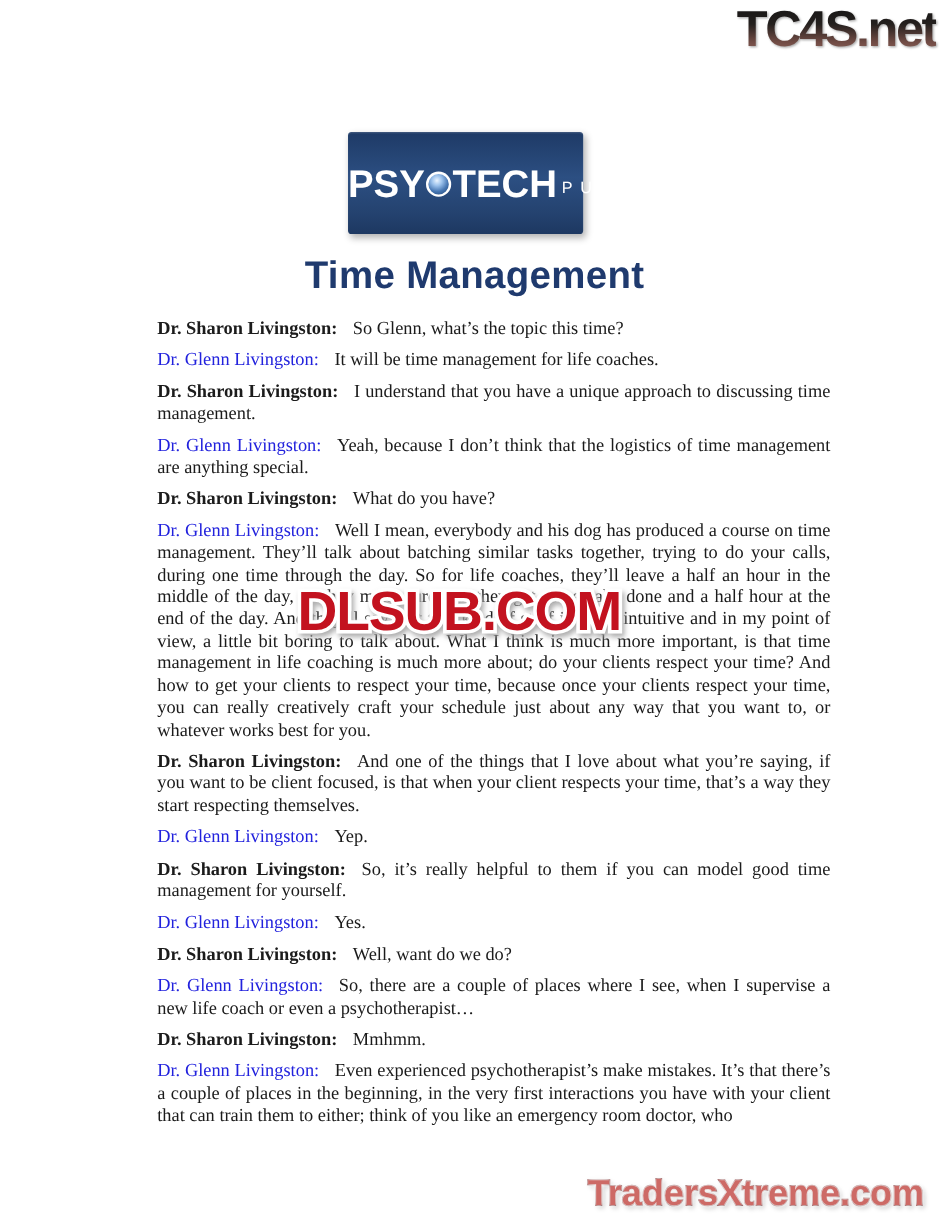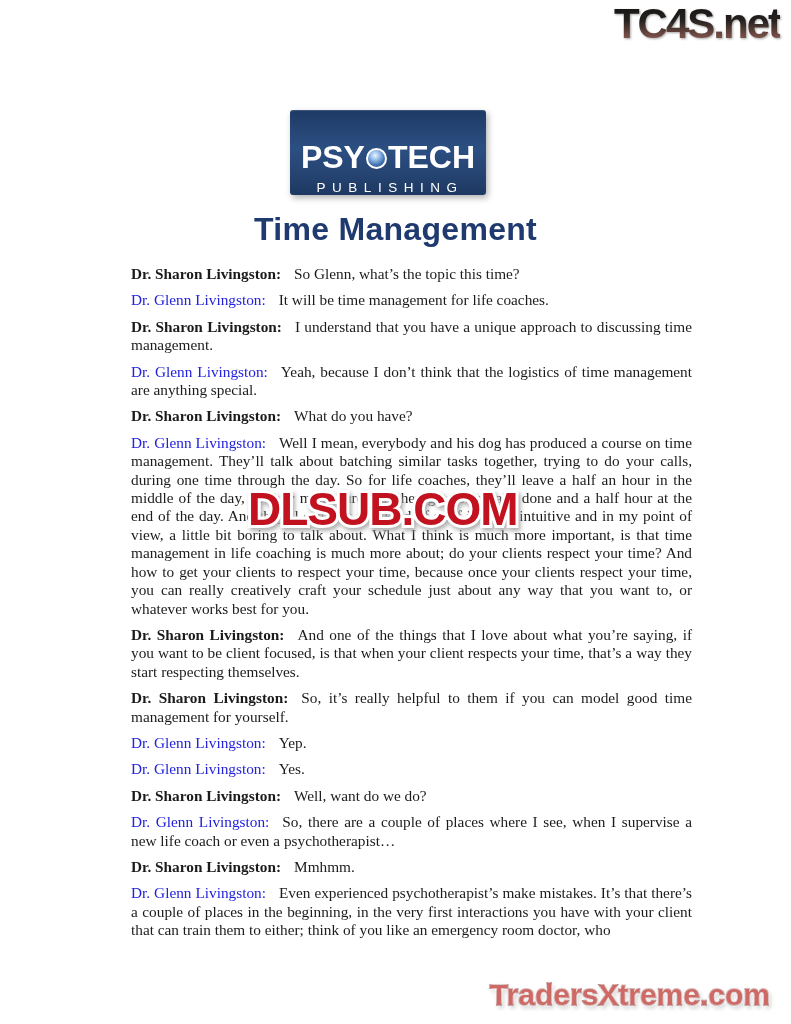--- a/index.html
+++ b/index.html
@@ -20,21 +20,21 @@
     -webkit-background-clip:text; background-clip:text; color:transparent;
     filter:drop-shadow(1px 1px 1px rgba(0,0,0,0.35));
   }
 
   
   .logo-box {
     position:absolute; left:290px; top:110px; width:196px; height:85px;
     background:linear-gradient(180deg,#1e3a66 0%,#2c4f82 45%,#24426f 80%,#1d3861 100%);
     border-radius:3px;
     box-shadow:2px 3px 6px rgba(0,0,0,0.30), inset 0 1px 1px rgba(255,255,255,0.15);
-    display:flex; flex-direction:column; align-items:center; justify-content:flex-end;
+    display:flex; flex-direction:row; align-items:center; justify-content:flex-start;
     color:#ffffff;
   }
   .logo-line1 {
     font-family:"Liberation Sans", sans-serif;
     font-weight:bold; font-size:32px; line-height:1;
     display:flex; align-items:center;
   }
   .orb {
     width:21px; height:21px; box-sizing:border-box;
     border:2px solid #ffffff; border-radius:50%;
@@ -109,22 +109,22 @@
 
   <div class="content" id="transcript-container">
 
   <p class="para"><span class="speaker sharon">Dr. Sharon Livingston:</span><span class="speech">So Glenn, what’s the topic this time?</span></p>
       <p class="para"><span class="speaker glenn">Dr. Glenn Livingston:</span><span class="speech">It will be time management for life coaches.</span></p>
       <p class="para"><span class="speaker sharon">Dr. Sharon Livingston:</span><span class="speech">I understand that you have a unique approach to discussing time management.</span></p>
       <p class="para"><span class="speaker glenn">Dr. Glenn Livingston:</span><span class="speech">Yeah, because I don’t think that the logistics of time management are anything special.</span></p>
       <p class="para"><span class="speaker sharon">Dr. Sharon Livingston:</span><span class="speech">What do you have?</span></p>
       <p class="para"><span class="speaker glenn">Dr. Glenn Livingston:</span><span class="speech">Well I mean, everybody and his dog has produced a course on time management.  They’ll talk about batching similar tasks together, trying to do your calls, during one time through the day.  So for life coaches, they’ll leave a half an hour in the middle of the day, so they make sure that they get some calls done and a half hour at the end of the day.  And they’ll say that that kind of stuff is fairly intuitive and in my point of view, a little bit boring to talk about. What I think is much more important, is that time management in life coaching is much more about; do your clients respect your time?  And how to get your clients to respect your time, because once your clients respect your time, you can really creatively craft your schedule just about any way that you want to, or whatever works best for you.</span></p>
       <p class="para"><span class="speaker sharon">Dr. Sharon Livingston:</span><span class="speech">And one of the things that I love about what you’re saying, if you want to be client focused, is that when your client respects your time, that’s a way they start respecting themselves.</span></p>
+      <p class="para"><span class="speaker glenn">Dr. Glenn Livingston:</span><span class="speech">Yep.</span></p>
       <p class="para"><span class="speaker sharon">Dr. Sharon Livingston:</span><span class="speech">So, it’s really helpful to them if you can model good time management for yourself.</span></p>
-      <p class="para"><span class="speaker glenn">Dr. Glenn Livingston:</span><span class="speech">Yep.</span></p>
       <p class="para"><span class="speaker glenn">Dr. Glenn Livingston:</span><span class="speech">Yes.</span></p>
       <p class="para"><span class="speaker sharon">Dr. Sharon Livingston:</span><span class="speech">Well, want do we do?</span></p>
       <p class="para"><span class="speaker glenn">Dr. Glenn Livingston:</span><span class="speech">So, there are a couple of places where I see, when I supervise a new life coach or even a psychotherapist…</span></p>
       <p class="para"><span class="speaker sharon">Dr. Sharon Livingston:</span><span class="speech">Mmhmm.</span></p>
       <p class="para"><span class="speaker glenn">Dr. Glenn Livingston:</span><span class="speech">Even experienced psychotherapist’s make mistakes.  It’s that there’s a couple of places in the beginning, in the very first interactions you have with your client that can train them to either; think of you like an emergency room doctor, who</span></p>
     </div>
 
   <div class="dlsub">DLSUB.COM</div>
 
   <div class="traders">TradersXtreme.com</div>

